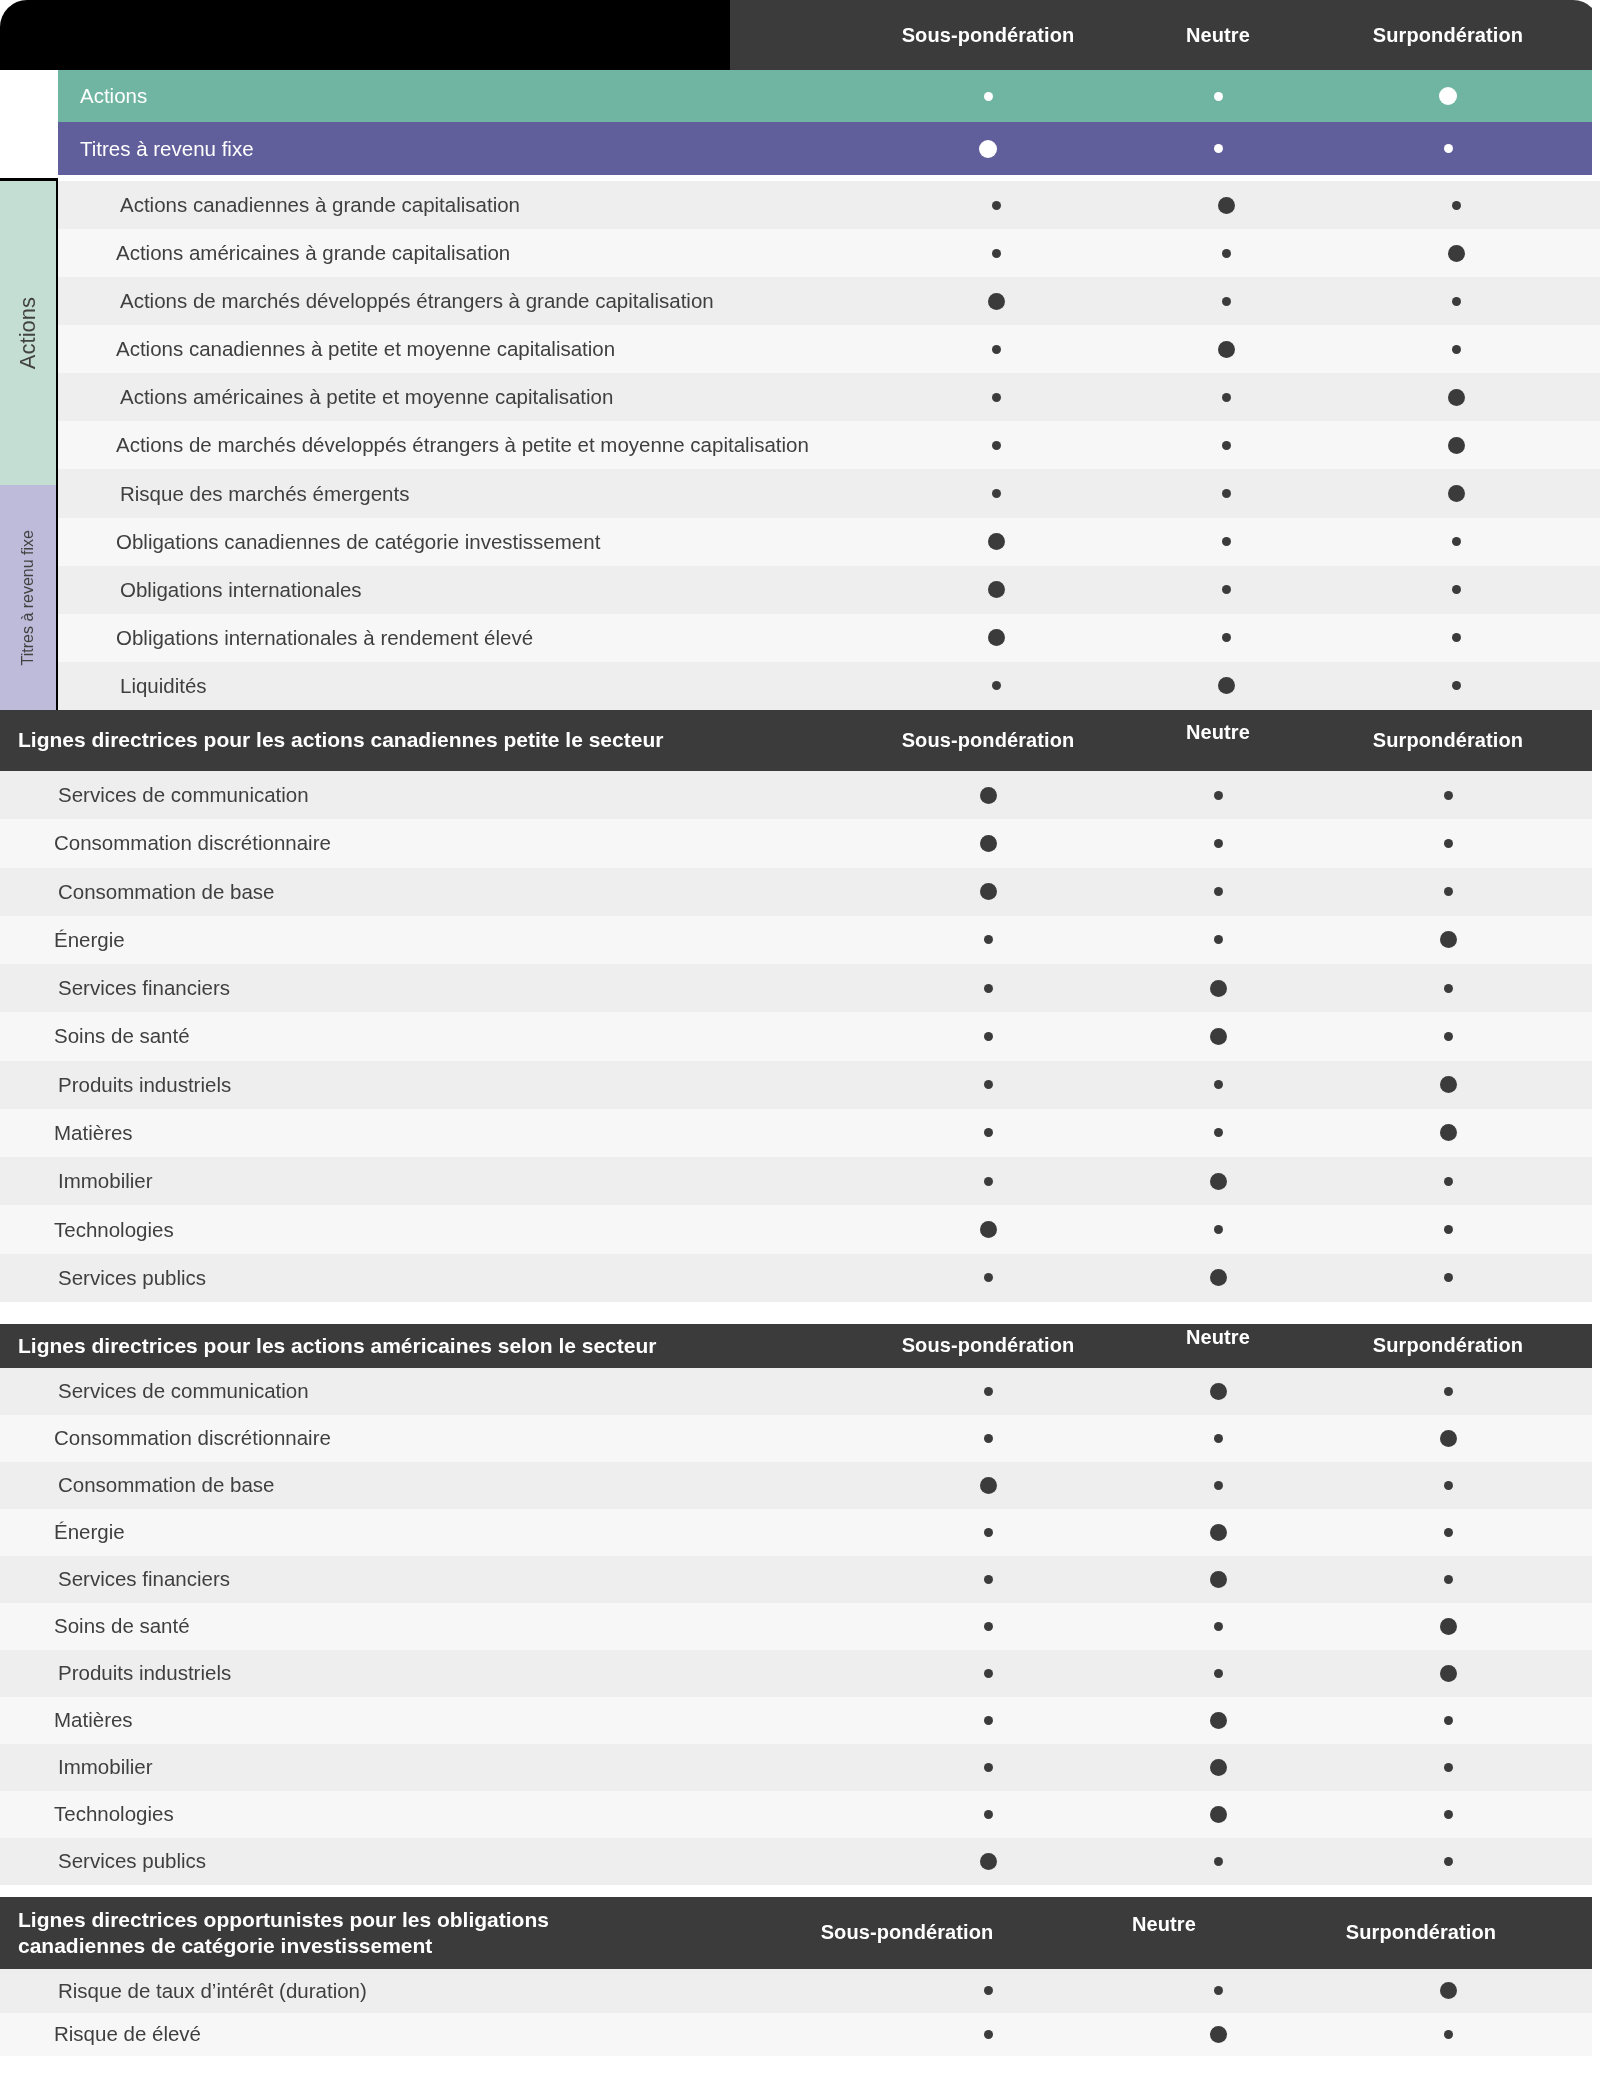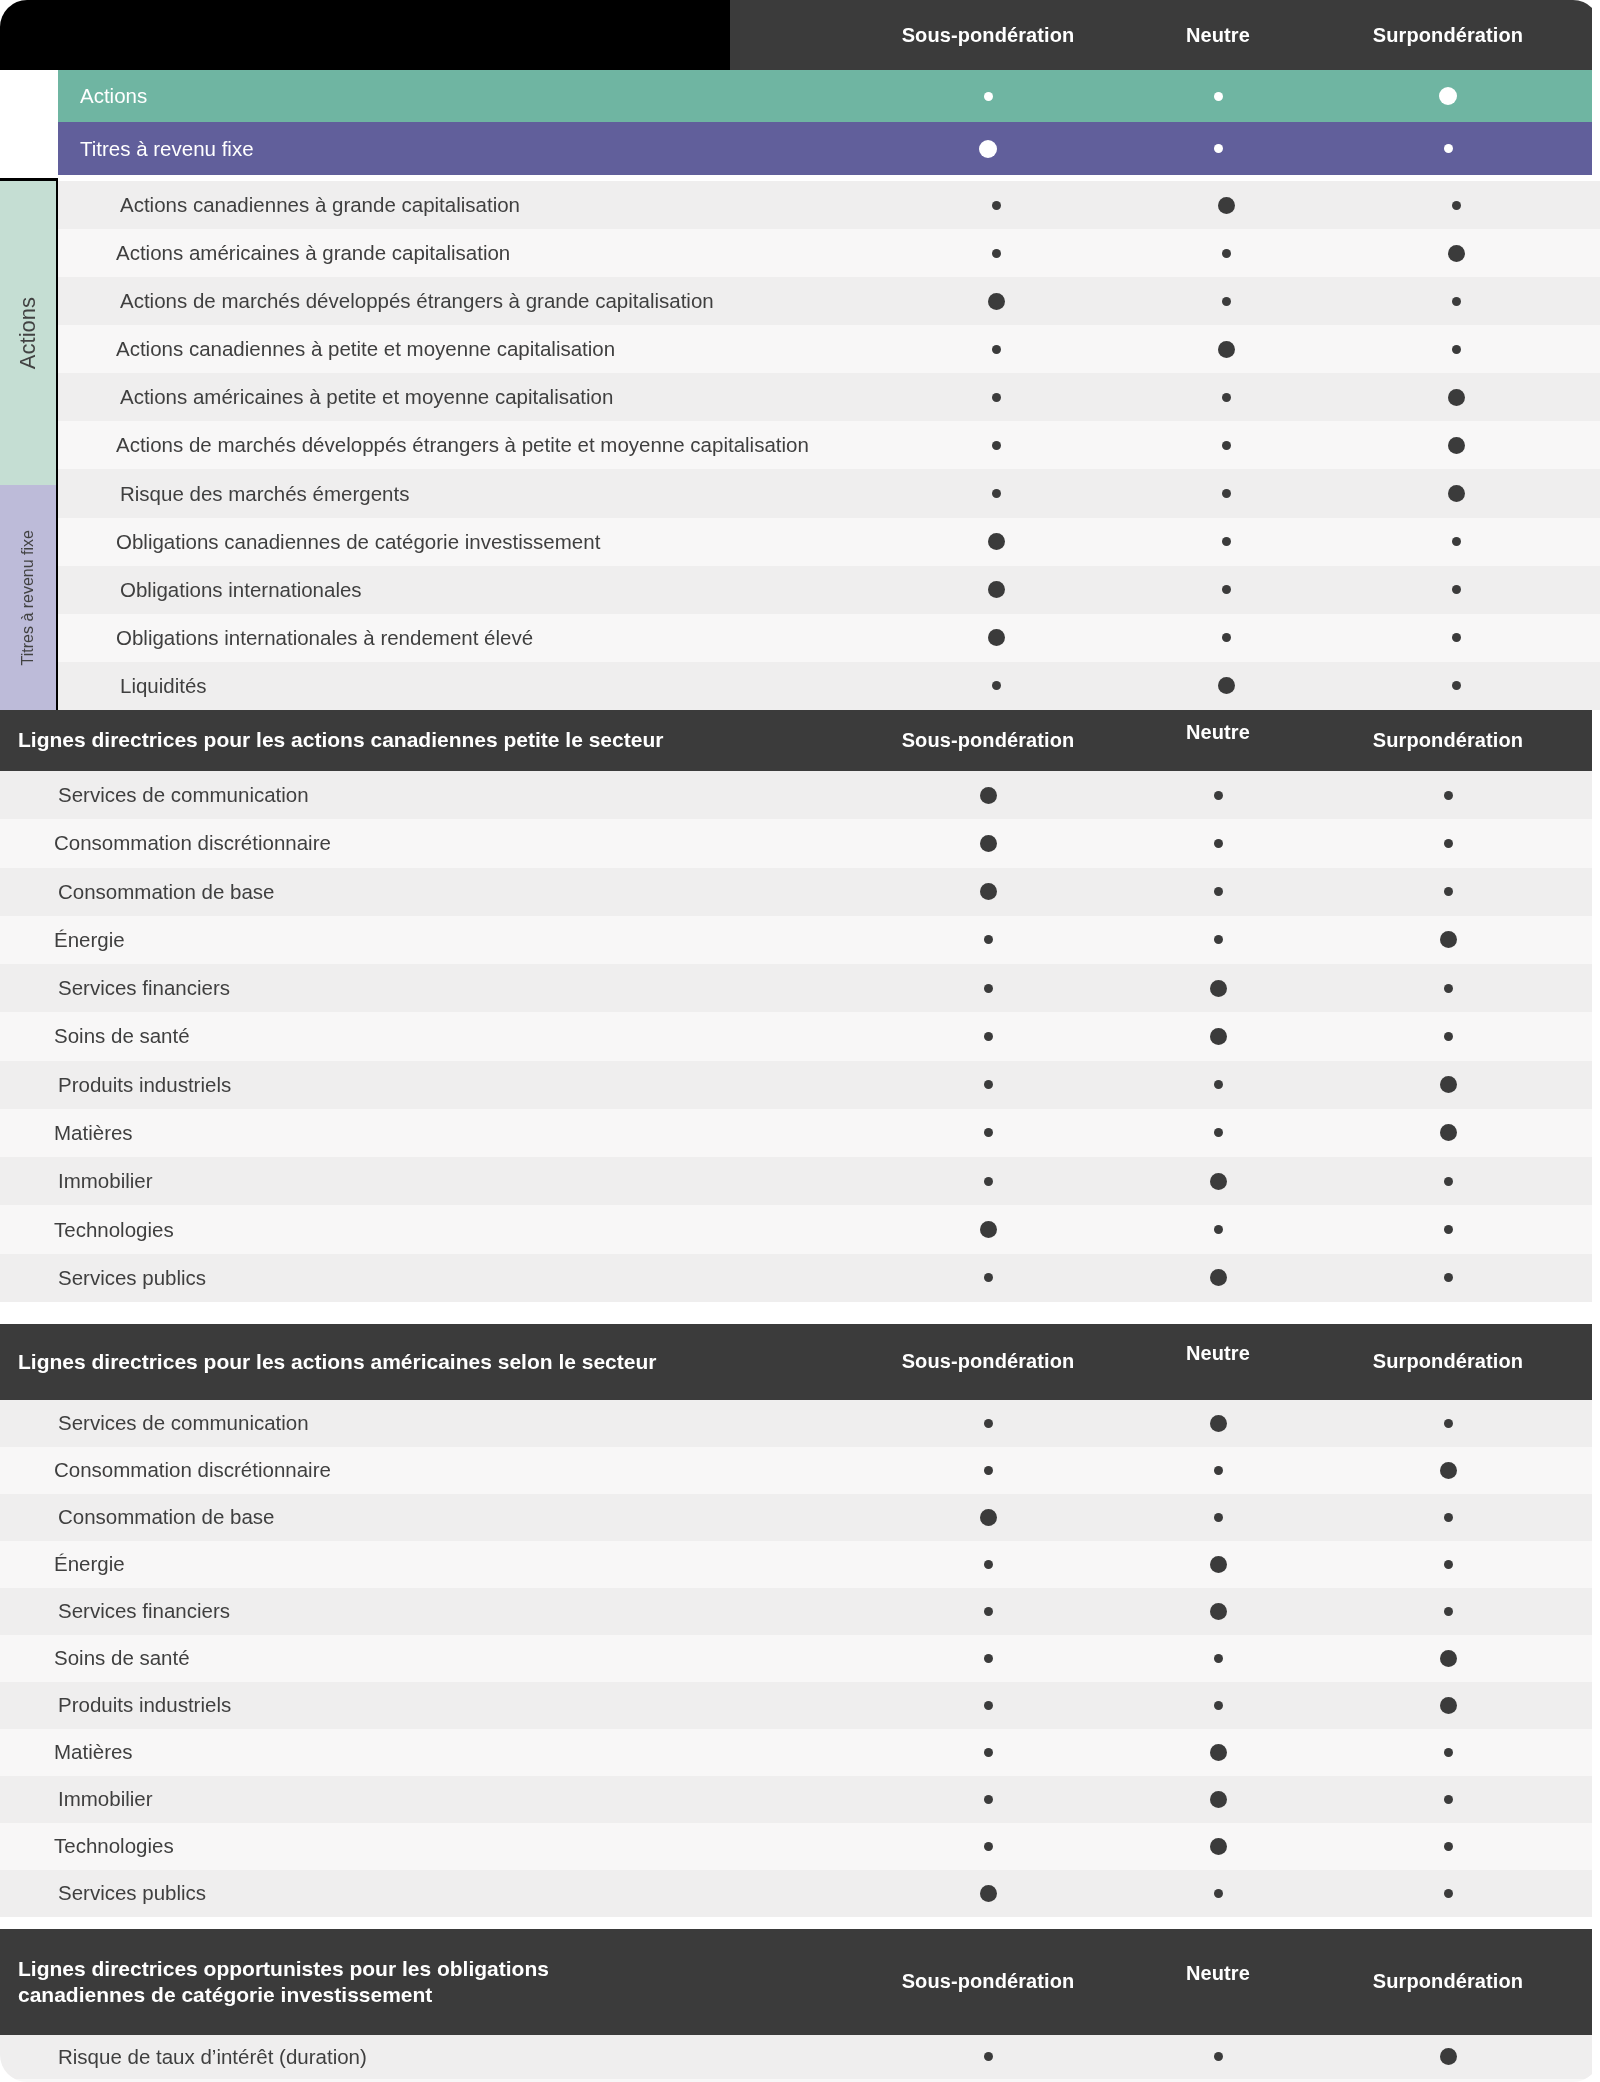--- a/index.html
+++ b/index.html
@@ -429,21 +429,21 @@
             <span class="dot large"></span>
           </div>
           <div class="colcell">
             <span class="dot small"></span>
           </div>
           <div class="endpad"></div>
         </div>
       </div>
       <div class="whitegap" style="height: 22px;"></div>
       <div class="section">
-        <div class="sec-header" style="height: 76px;">
+        <div class="sec-header" style="height: 44px;">
           <div class="sec-title"><span>Lignes directrices pour les actions américaines selon le secteur</span></div>
           <div class="colcell">
             <span class="colhead">Sous-pondération</span>
           </div>
           <div class="colcell">
             <span class="colhead raised">Neutre</span>
           </div>
           <div class="colcell">
             <span class="colhead">Surpondération</span>
           </div>
@@ -588,21 +588,21 @@
             <span class="dot small"></span>
           </div>
           <div class="colcell">
             <span class="dot small"></span>
           </div>
           <div class="endpad"></div>
         </div>
       </div>
       <div class="whitegap" style="height: 12px;"></div>
       <div class="section">
-        <div class="sec-header" style="height: 106px;">
+        <div class="sec-header" style="height: 72px; gap: 27px;">
           <div class="sec-title">
             <span style="display: block;">Lignes directrices opportunistes pour les obligations</span>
             <span style="display: block;">canadiennes de catégorie investissement</span>
           </div>
           <div class="colcell">
             <span class="colhead">Sous-pondération</span>
           </div>
           <div class="colcell">
             <span class="colhead raised">Neutre</span>
           </div>

